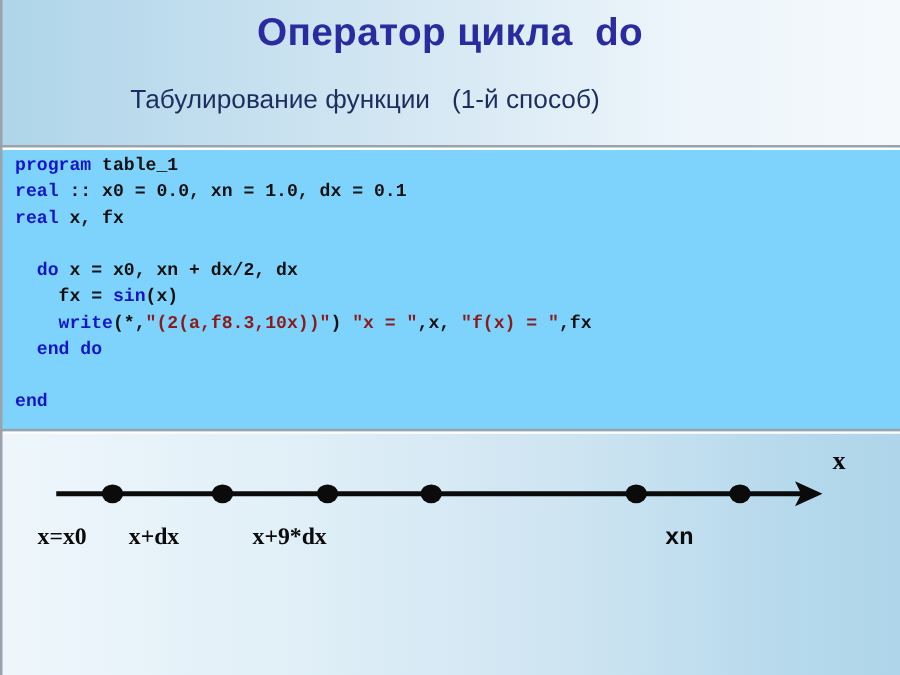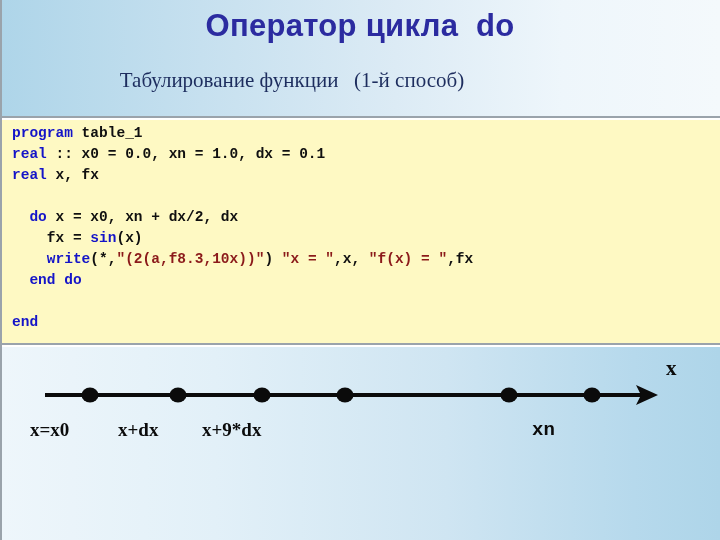--- a/index.html
+++ b/index.html
@@ -43,31 +43,30 @@
   .header-subtitle {
     position: absolute;
     left: 0;
     top: 68px;
     width: 584px;
     text-align: center;
     font-size: 21px;
     font-weight: normal;
     color: #1d2d5e;
     white-space: pre;
-    font-family: Liberation Serif, serif;
   }
 
   
   .code-panel {
     position: absolute;
     left: 0;
     top: 120px;
     width: 720px;
     height: 225px;
-    background: #fef9c3;
+    background: #7dd3fc;
     border-bottom: 2px solid #9aa3ab;
     box-sizing: border-box;
     overflow: hidden;
   }
   .code-block {
     position: absolute;
     left: 12px;
     top: 3px;
     font-family: "Liberation Mono", "DejaVu Sans Mono", monospace;
     font-size: 14.5px;
@@ -148,21 +147,21 @@
         <polygon points="658,48 636,38 641,48 636,58" fill="#0b0b0b"></polygon>
         <ellipse cx="90" cy="48" rx="8.5" ry="7.5" fill="#0b0b0b"></ellipse>
         <ellipse cx="178" cy="48" rx="8.5" ry="7.5" fill="#0b0b0b"></ellipse>
         <ellipse cx="262" cy="48" rx="8.5" ry="7.5" fill="#0b0b0b"></ellipse>
         <ellipse cx="345" cy="48" rx="8.5" ry="7.5" fill="#0b0b0b"></ellipse>
         <ellipse cx="509" cy="48" rx="8.5" ry="7.5" fill="#0b0b0b"></ellipse>
         <ellipse cx="592" cy="48" rx="8.5" ry="7.5" fill="#0b0b0b"></ellipse>
       </svg>
     <div id="tick-labels">
         <div class="tick-label" style="left: 30px; top: 72px; width: 120px;">x=x0</div>
-        <div class="tick-label" style="left: 118px; top: 72px; width: 120px;">x+dx</div>
+        <div class="tick-label" style="left: 103px; top: 72px; width: 120px;">x+dx</div>
         <div class="tick-label" style="left: 202px; top: 72px; width: 120px;">x+9*dx</div>
         <div class="tick-label" style="left: 532px; top: 72px; width: 120px; font-family: Liberation Mono, monospace;">xn</div>
       </div>
     <div class="axis-name" id="axis-name" style="left: 666px; top: 9px;">x</div>
   </div>
 
   <div class="edge-left"></div>
   <div class="edge-right"></div>
 
 </div>

